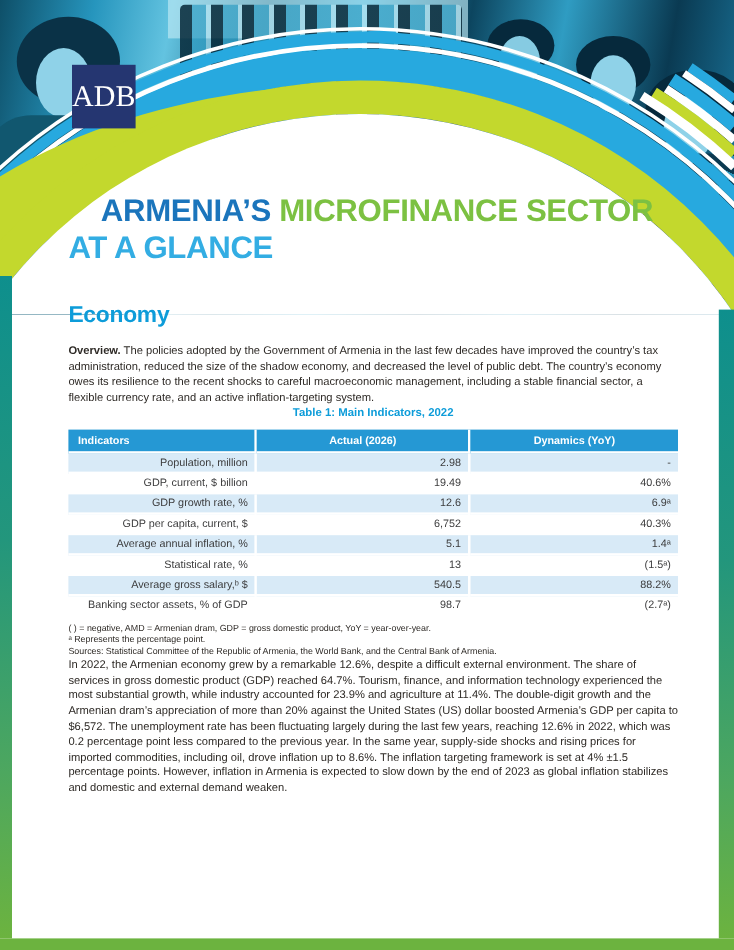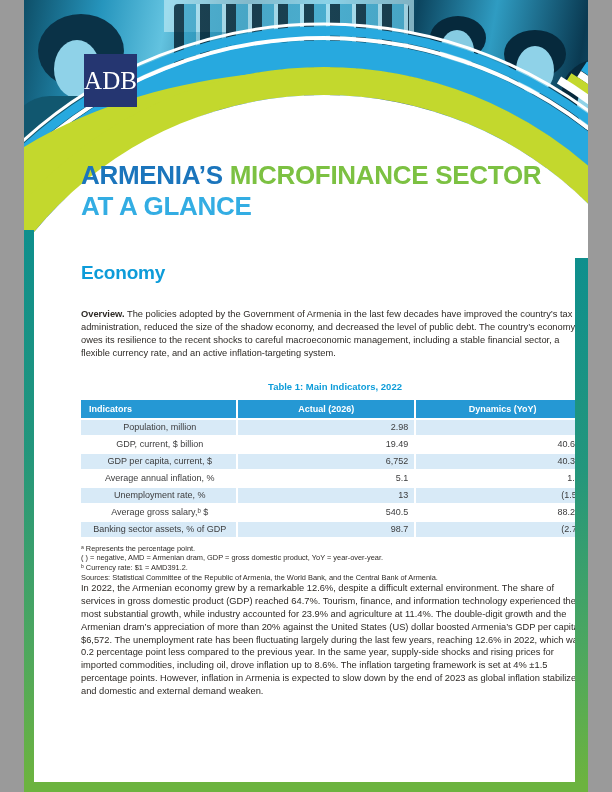--- a/index.html
+++ b/index.html
@@ -11,21 +11,21 @@
     --heading-blue:#0D9CD9;
     --thead-bg:#2598D4;
     --row-alt:#D8EAF7;
     --ink:#2E2A26;
     --logo-navy:#253671;
     --bottom-green:#6CB33F;
   }
   *{box-sizing:border-box;margin:0;padding:0;}
   html,body{background:#9a9a9a;}
   body{font-family:"Liberation Sans","DejaVu Sans",sans-serif;}
-  .page{position:relative;width:564px;height:792px;background:#fff;overflow:hidden;margin:0 auto;text-decoration:underline;}
+  .page{position:relative;width:612px;height:792px;background:#fff;overflow:hidden;margin:0 auto;text-decoration:underline;}
 
   
   .header{position:absolute;left:0;top:0;width:612px;height:262px;overflow:hidden;z-index:1;}
   .photo{position:absolute;inset:0;
     background:linear-gradient(100deg,#0e4f68 0%,#2695bd 12%,#63c3e0 22%,#155e7c 34%,#2ba6cf 46%,#0c455f 60%,#2f9cc2 72%,#0a3a52 86%,#1d7ea6 100%);}
   .ph{position:absolute;}
   .lw-hair{left:14px;top:14px;width:86px;height:74px;background:#0a3247;border-radius:50%;}
   .lw-face{left:30px;top:40px;width:46px;height:58px;background:#8fd2e8;border-radius:50%;}
   .lw-body{left:-14px;top:96px;width:140px;height:170px;background:#11576f;border-radius:40px;}
   .shelf{left:140px;top:0;width:250px;height:32px;background:#bfe9f4;opacity:.65;}
@@ -39,47 +39,47 @@
   .rg-face{left:553px;top:80px;width:42px;height:54px;background:#8fd2e8;border-radius:50%;}
   .rg-body{left:522px;top:128px;width:110px;height:130px;border-radius:18px;
     background:repeating-linear-gradient(25deg,#0b3950 0 8px,#2d93b8 8px 14px);}
   .swoosh{position:absolute;left:0;top:0;z-index:2;}
 
   .adb-logo{position:absolute;left:60px;top:54px;width:53px;height:53px;background:var(--logo-navy);
     display:flex;align-items:center;justify-content:center;z-index:3;
     font-family:"Liberation Serif","DejaVu Serif",serif;font-size:25px;color:#fff;}
 
   .title-block{position:absolute;left:57px;top:160px;z-index:4;font-weight:800;font-size:26px;line-height:31px;letter-spacing:-0.3px;}
-  .t-blue{color:var(--title-blue);}
+  .t-blue{color:var(--title-blue);margin-left:27px;}
   .t-green{color:var(--title-green);}
   .t-lblue{color:var(--title-lightblue);}
 
   
   .border-left{position:absolute;left:0;top:230px;width:10px;height:552px;z-index:5;
     background:linear-gradient(180deg,#0E8F8D 0%,#23967C 40%,#4DA75F 75%,#6CB33F 100%);}
   .border-right{position:absolute;right:0;top:258px;width:13px;height:524px;z-index:5;
     background:linear-gradient(180deg,#0E8F8D 0%,#23967C 40%,#4DA75F 75%,#6CB33F 100%);}
   .border-bottom{position:absolute;left:0;top:782px;width:612px;height:10px;background:var(--bottom-green);z-index:5;}
 
   
   .content{position:absolute;left:57px;top:240px;width:508px;z-index:4;color:var(--ink);}
-  .economy-h{margin-top:22px;font-size:19px;font-weight:800;color:var(--heading-blue);letter-spacing:-0.2px;}
-  .overview{margin-top:24px;font-size:9.3px;line-height:12.9px;}
+  .economy-h{margin-top:12px;font-size:19px;font-weight:800;color:var(--heading-blue);letter-spacing:-0.2px;}
+  .overview{margin-top:12px;font-size:9.3px;line-height:12.9px;}
   .overview b{font-weight:700;}
-  .table-title{margin-top:21px;text-align:center;font-size:9.5px;font-weight:700;color:var(--heading-blue);}
+  .table-title{margin-top:1px;text-align:center;font-size:9.5px;font-weight:700;color:var(--heading-blue);}
 
   table{margin-top:8px;width:508px;border-collapse:separate;border-spacing:0;font-size:9px;}
   col.c1{width:31%;} col.c2{width:35%;} col.c3{width:34%;}
   thead th{background:var(--thead-bg);color:#fff;font-weight:700;text-align:center;
     padding:4px 6px;border-right:2px solid #fff;border-bottom:2px solid #fff;margin-left:38px;}
   thead th:first-child{text-align:left;padding-left:8px;}
   thead th:last-child{border-right:none;}
   tbody td{padding:2.5px 6px;text-align:right;color:#3c3c3d;
     border-right:2px solid #fff;border-bottom:2px solid #fff;}
-  tbody td:first-child{text-align:center;padding-left:8px;}
+  tbody td:first-child{text-align:right;padding-left:8px;}
   tbody td:last-child{border-right:none;}
   tbody tr:nth-child(odd){background:var(--row-alt);}
 
   .footnotes{margin-top:5px;font-size:7.4px;line-height:9.7px;}
   .para2{font-size:9.3px;line-height:12.8px;}
 </style>
 </head>
 <body>
 
 <div class="page">
@@ -160,51 +160,55 @@
           <td>Population, million</td>
           <td>2.98</td>
           <td>-</td>
         </tr>
         <tr>
           <td>GDP, current, $ billion</td>
           <td>19.49</td>
           <td>40.6%</td>
         </tr>
         <tr>
+          <td>GDP growth rate, %</td>
+          <td>12.6</td>
+          <td>6.9ᵃ</td>
+        </tr>
+        <tr>
           <td>GDP per capita, current, $</td>
           <td>6,752</td>
           <td>40.3%</td>
         </tr>
         <tr>
           <td>Average annual inflation, %</td>
           <td>5.1</td>
           <td>1.4ᵃ</td>
         </tr>
         <tr>
-          <td>Unemployment rate, %</td>
+          <td>Statistical rate, %</td>
           <td>13</td>
           <td>(1.5ᵃ)</td>
         </tr>
         <tr>
           <td>Average gross salary,ᵇ $</td>
           <td>540.5</td>
           <td>88.2%</td>
         </tr>
         <tr>
           <td>Banking sector assets, % of GDP</td>
           <td>98.7</td>
           <td>(2.7ᵃ)</td>
         </tr>
       </tbody>
     </table>
 
     <div class="footnotes">
+      <div>( ) = negative, AMD = Armenian dram, GDP = gross domestic product, YoY = year-over-year.</div>
       <div>ᵃ Represents the percentage point.</div>
-      <div>( ) = negative, AMD = Armenian dram, GDP = gross domestic product, YoY = year-over-year.</div>
-      <div>ᵇ Currency rate: $1 = AMD391.2.</div>
       <div>Sources: Statistical Committee of the Republic of Armenia, the World Bank, and the Central Bank of Armenia.</div>
     </div>
 
     <p class="para2">In 2022, the Armenian economy grew by a remarkable 12.6%, despite a difficult external environment. The share of services in gross domestic product (GDP) reached 64.7%. Tourism, finance, and information technology experienced the most substantial growth, while industry accounted for 23.9% and agriculture at 11.4%. The double-digit growth and the Armenian dram’s appreciation of more than 20% against the United States (US) dollar boosted Armenia’s GDP per capita to $6,572. The unemployment rate has been fluctuating largely during the last few years, reaching 12.6% in 2022, which was 0.2 percentage point less compared to the previous year. In the same year, supply-side shocks and rising prices for imported commodities, including oil, drove inflation up to 8.6%. The inflation targeting framework is set at 4% ±1.5 percentage points. However, inflation in Armenia is expected to slow down by the end of 2023 as global inflation stabilizes and domestic and external demand weaken.</p>
   </div>
 
   <div class="border-left"></div>
   <div class="border-right"></div>
   <div class="border-bottom"></div>
 </div>

